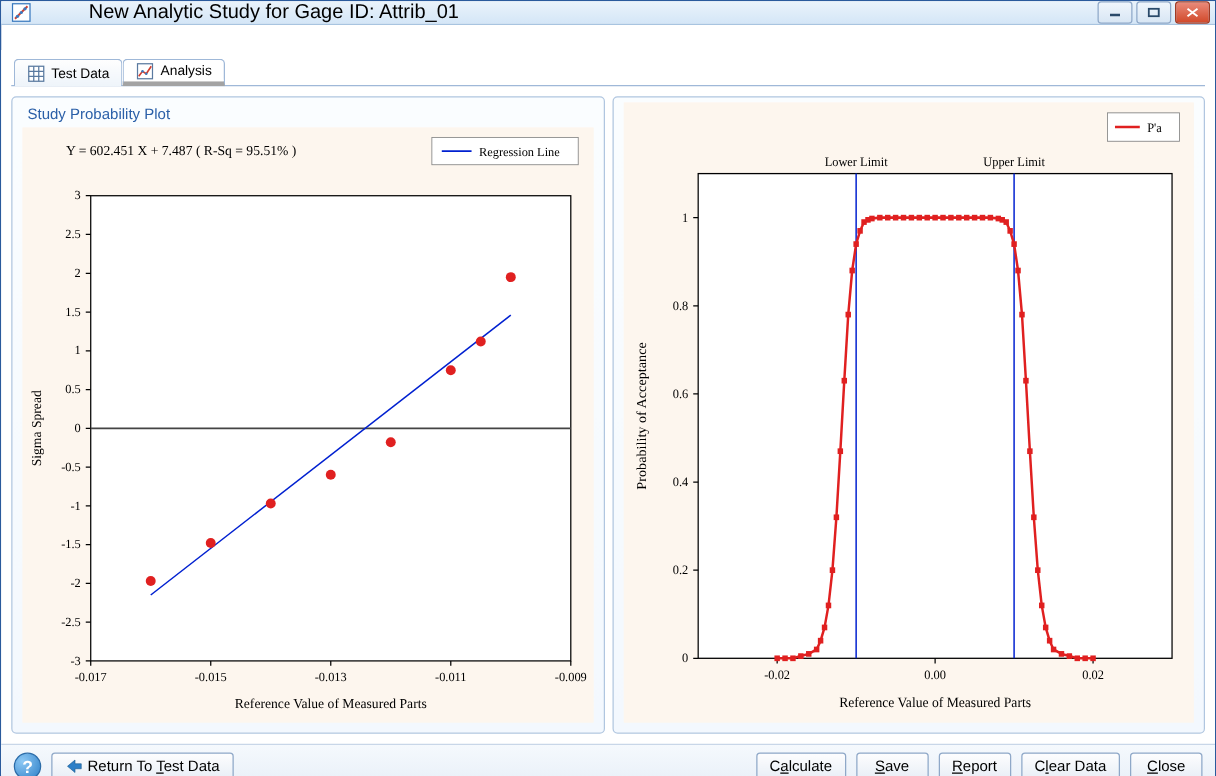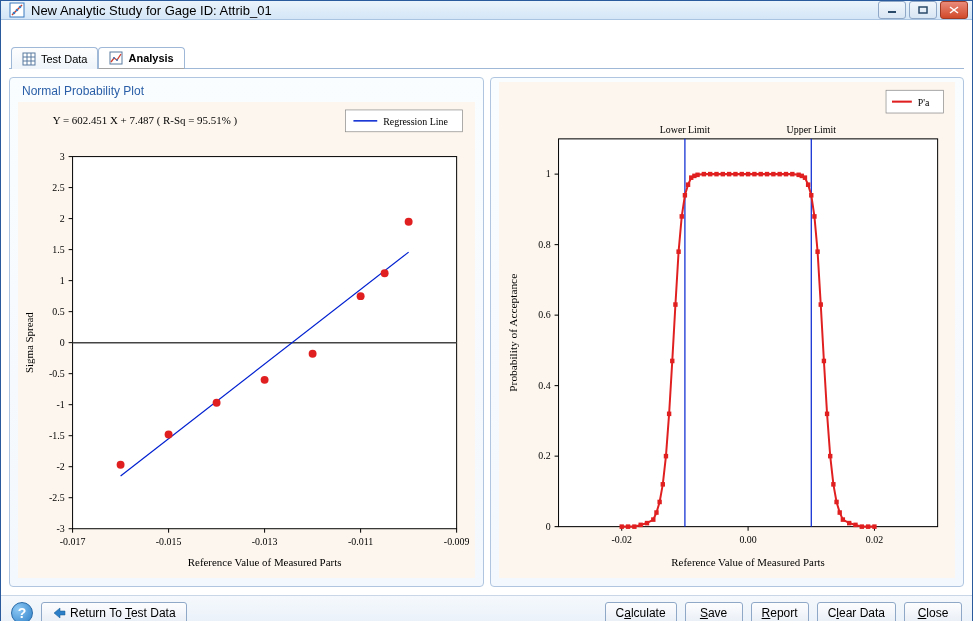--- a/index.html
+++ b/index.html
@@ -26,22 +26,23 @@
     display: flex;
     align-items: center;
     padding: 0 4px;
   }
   .titlebar .app-icon {
     width: 16px; height: 16px;
     margin: 0 6px 0 4px;
   }
   .titlebar .title-text {
     flex: 1;
-    font-size: 13px;
+    font-size: 16px;
     color: #000;
+    margin-left: 40px;
   }
   .win-controls { display: flex; gap: 3px; }
   .win-btn {
     width: 28px; height: 18px;
     border: 1px solid #8fa8c8;
     border-radius: 3px;
     background: linear-gradient(to bottom, #f0f6fc, #d8e6f4);
     display: flex; align-items: center; justify-content: center;
     cursor: pointer;
   }
@@ -74,23 +75,22 @@
     display: flex;
     align-items: center;
     gap: 5px;
     cursor: pointer;
     position: relative;
     top: 1px;
     height: 22px;
   }
   .tab.active {
     background: #fff;
-    border-bottom: 1px solid #a3a3a3;
+    border-bottom: 4px solid #a3a3a3;
     z-index: 2;
-    font-weight: bold;
   }
   .tab .tab-icon { width: 14px; height: 14px; }
   .tab-strip-border {
     border-bottom: 1px solid #9fb8d8;
     margin: 0 8px;
   }
 
   .panels-container {
     flex: 1;
     display: flex;
@@ -223,21 +223,21 @@
           <circle cx="8" cy="9" r="1" fill="#3a7abf"></circle>
         </svg>
         <span>Analysis</span>
       </div>
     </div>
     <div class="tab-strip-border"></div>
 
     <div class="panels-container">
 
       <div class="chart-panel">
-        <div class="panel-title">Normal Probability Plot</div>
+        <div class="panel-title">Study Probability Plot</div>
         <div class="plot-area">
           <svg id="left-svg" viewBox="0 0 460 480" preserveAspectRatio="none">
               <rect x="0" y="0" width="460" height="480" fill="#fdf6ee"></rect>
               <text x="35" y="22" class="equation">Y =  602.451 X + 7.487  ( R-Sq = 95.51% )</text>
               <rect x="330" y="8" width="118" height="22" class="legend-box"></rect>
               <line x1="338" y1="19" x2="362" y2="19" stroke="#0020d0" stroke-width="1.5"></line>
               <text x="368" y="23" class="legend-text">Regression Line</text>
               <rect x="55" y="55" width="387" height="375" fill="#fff" stroke="#000" stroke-width="1"></rect>
               <line x1="51" y1="430" x2="55" y2="430" stroke="#000"></line>
               <text x="47" y="433" text-anchor="end" class="tick-label">-3</text>

